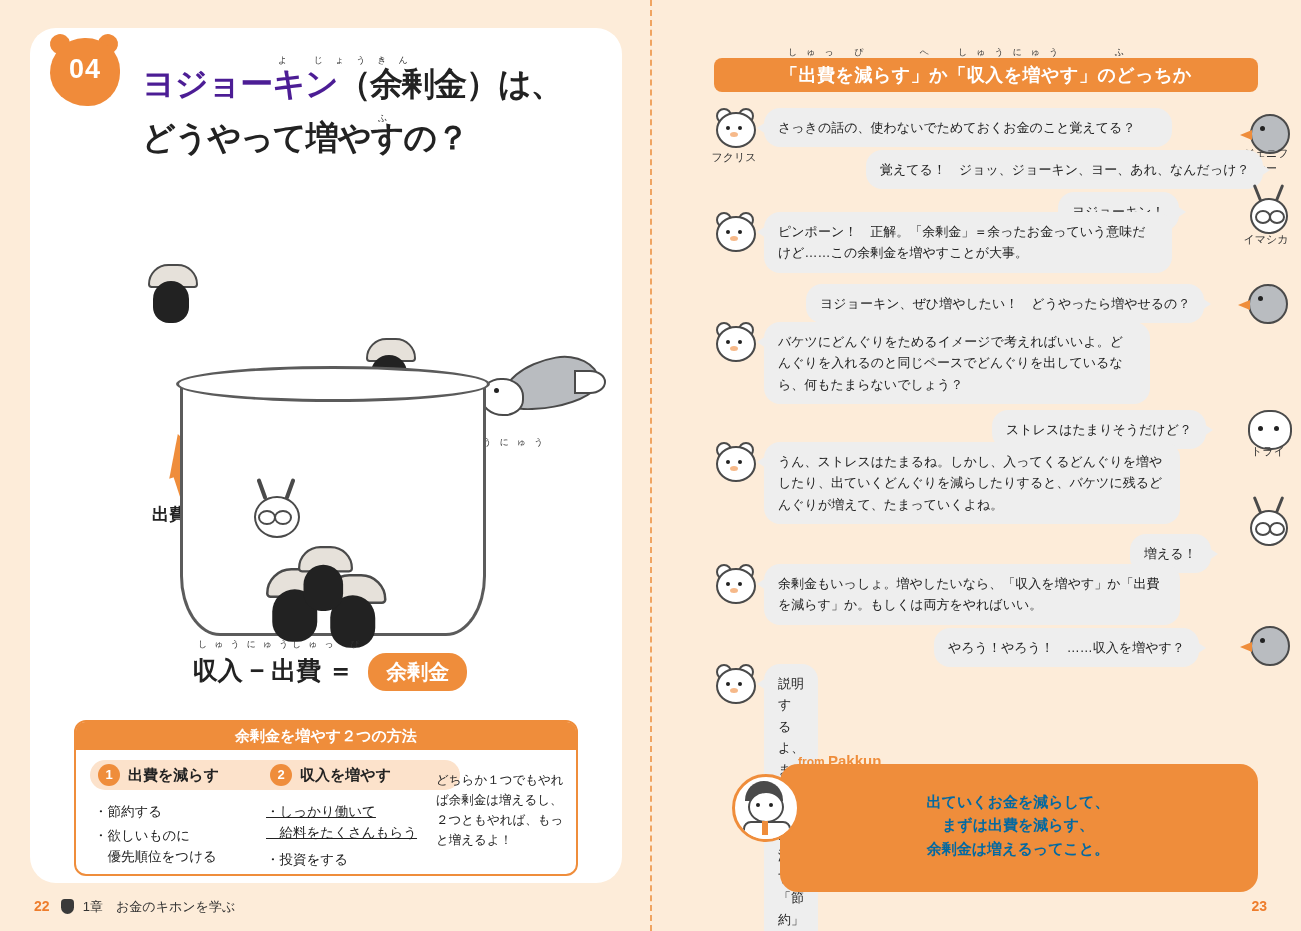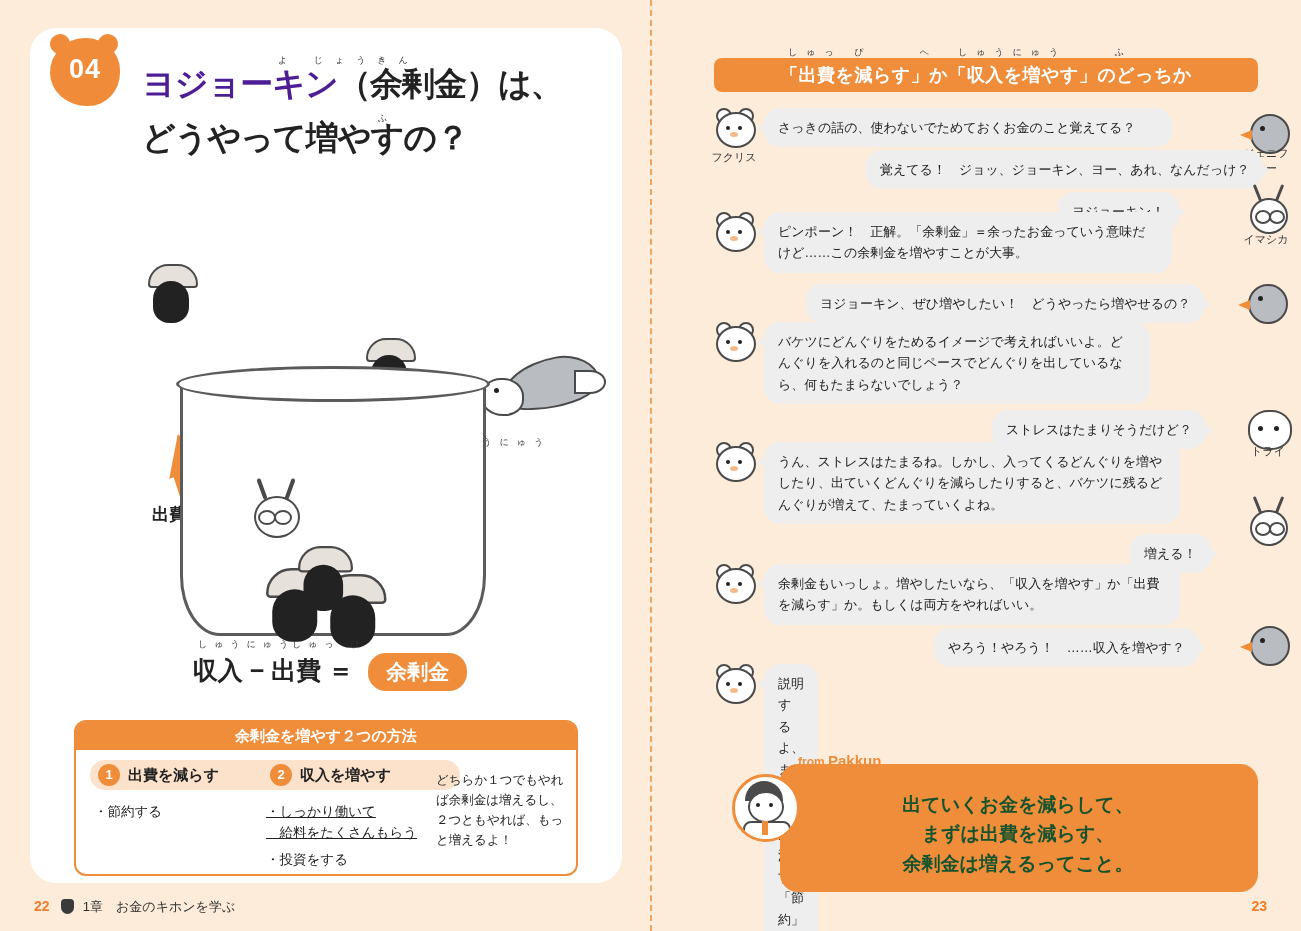--- a/index.html
+++ b/index.html
@@ -258,21 +258,21 @@
   }
   .pk-bubble{
     position:absolute;left:66px;top:22px;width:478px;height:128px;
     background:#ef8d3b;border-radius:18px;
   }
   .pk-from{
     position:absolute;left:84px;top:10px;font-size:12px;font-weight:bold;color:#ef8d3b;
   }
   .pk-from b{font-size:15px;}
   .pk-text{
-    position:absolute;left:84px;top:48px;width:440px;color:#14532d;font-size:19px;
+    position:absolute;left:84px;top:48px;width:440px;color:#0369a1;font-size:15px;
     font-weight:bold;line-height:1.55;text-align:center;
   }
   .pk-ava{
     position:absolute;left:18px;top:32px;width:62px;height:62px;border-radius:50%;
     background:#fff;border:3px solid #ef8d3b;overflow:hidden;
   }
   .pk-hair{position:absolute;left:10px;top:4px;width:38px;height:20px;background:#4a4a4a;border-radius:20px 20px 0 0;}
   .pk-face{position:absolute;left:13px;top:14px;width:32px;height:28px;background:#fff;border:2px solid #4a4a4a;border-radius:50%;}
   .pk-eye-l,.pk-eye-r{position:absolute;top:26px;width:4px;height:4px;background:#222;border-radius:50%;}
   .pk-eye-l{left:21px;} .pk-eye-r{left:34px;}
@@ -391,20 +391,22 @@
       <div class="pill" style="left:14px;width:160px;">
         <span class="circ">1</span>
         <span>出費を減らす</span>
       </div>
       <div class="pill" style="left:186px;width:160px;">
         <span class="circ">2</span>
         <span>収入を増やす</span>
       </div>
 
       <div class="bullets" style="left:18px;top:80px;width:160px;white-space:pre-line;">・節約する</div>
+      <div class="bullets" style="left:18px;top:104px;width:170px;white-space:pre-line;">・欲しいものに
+　優先順位をつける</div>
 
       <div class="bullets" style="left:190px;top:80px;width:170px;white-space:pre-line;text-decoration:underline;">・しっかり働いて
 　給料をたくさんもらう</div>
       <div class="bullets" style="left:190px;top:128px;width:170px;white-space:pre-line;">・投資をする</div>
 
       <div class="note">どちらか１つでもやれば余剰金は増えるし、２つともやれば、もっと増えるよ！</div>
     </div>
   </div>
 
   <div class="footer-left">

